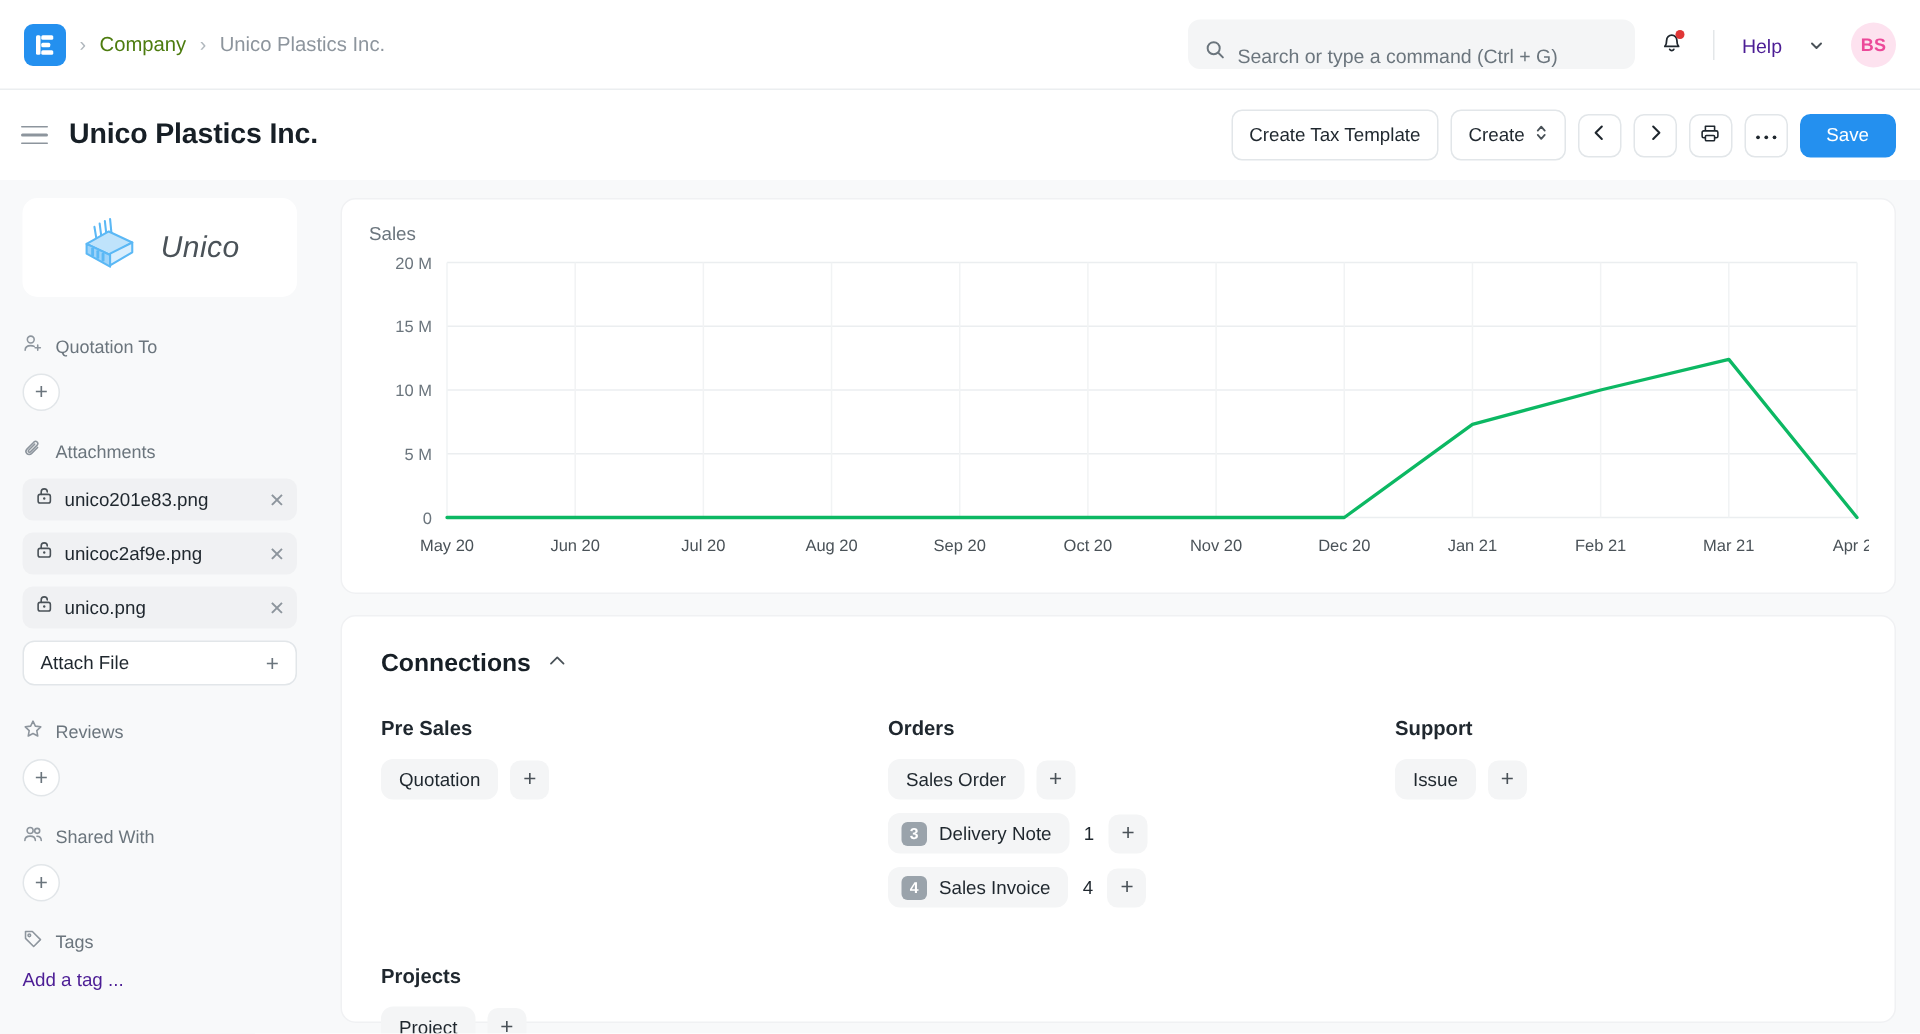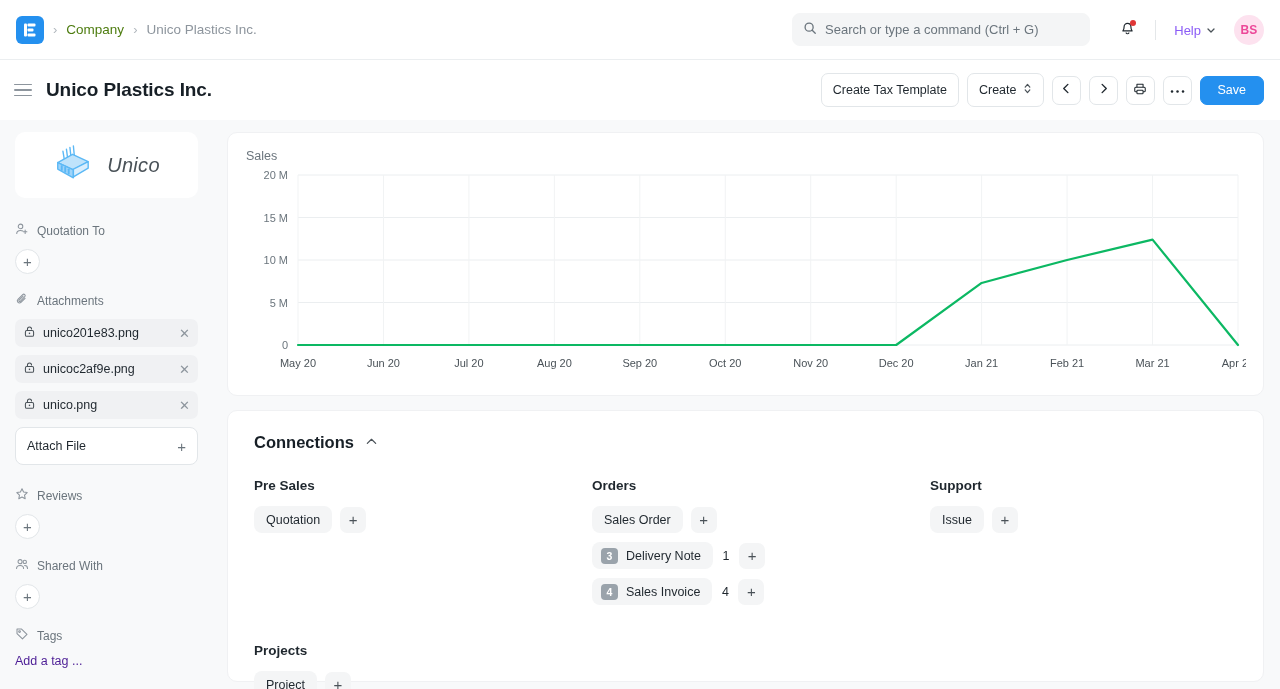--- a/index.html
+++ b/index.html
@@ -35,21 +35,21 @@
     text-decoration: none;
   }
   .crumb.muted { color: #8d959d; font-weight: 400; }
 
   .search-wrap {
     position: absolute; left: 792px; top: 13px;
     width: 298px; height: 33px;
     background: #f4f5f6;
     border: 1px solid #f4f5f6;
     border-radius: 8px;
-    display: flex; align-items: center;
+    display: flex; align-items: flex-end;
     padding: 0 10px;
   }
   .search-wrap svg { flex: 0 0 auto; margin-right: 8px; }
   .search-input {
     border: none; outline: none; background: transparent;
     font-family: "Liberation Sans", sans-serif;
     font-size: 13px; color: #1f272e; width: 100%;
   }
   .search-input::placeholder { color: #6b757d; }
 
@@ -62,22 +62,22 @@
     display: flex; align-items: center; justify-content: center;
     border-radius: 6px; background: none; border: none; cursor: pointer;
   }
   .bell-dot {
     position: absolute; top: 6px; right: 7px;
     width: 6px; height: 6px; border-radius: 50%;
     background: #e03636;
   }
   .nav-divider { width: 1px; height: 20px; background: #e4e7e9; margin: 0 12px; }
   .help-btn {
-    display: flex; align-items: center; gap: 5px;
-    font-size: 13px; color: #8b5cf6; background: none; border: none;
+    display: flex; align-items: center; gap: 18px;
+    font-size: 13px; color: #4c1d95; background: none; border: none;
     cursor: pointer; font-family: "Liberation Sans", sans-serif;
     padding: 4px 6px;
   }
   .avatar {
     width: 30px; height: 30px; border-radius: 50%;
     background: #fde2ef;
     color: #ec4899; font-size: 12px; font-weight: 600;
     display: flex; align-items: center; justify-content: center;
     margin-left: 12px; letter-spacing: .2px;
   }
@@ -147,24 +147,24 @@
     height: 28px; background: #f0f1f3; border-radius: 7px;
     display: flex; align-items: center; padding: 0 8px; gap: 7px;
     margin-bottom: 8px; overflow: hidden;
   }
   .attach-name {
     font-size: 12.5px; color: #1f272e; flex: 1 1 auto;
     white-space: nowrap; overflow: hidden;
   }
   .attach-close { color: #8d959d; font-size: 13px; cursor: pointer; flex: 0 0 auto; }
   .attach-file-btn {
-    height: 38px; width: 100%; background: #fff;
+    height: 16px; width: 100%; background: #fff;
     border: 1px solid #e2e6e9; border-radius: 8px;
     display: flex; align-items: center; justify-content: space-between;
-    padding: 0 11px; font-size: 12.5px; color: #1f272e; cursor: pointer;
+    padding: 14px 11px; font-size: 12.5px; color: #1f272e; cursor: pointer;
     margin-top: 3px; margin-bottom: 22px;
     font-family: "Liberation Sans", sans-serif;
   }
   .attach-file-btn .plus { color: #6b757d; font-size: 15px; }
   .tag-placeholder { font-size: 12.5px; color: #4c1d95; margin-top: 2px; }
 
   
   .main {
     flex: 1 1 auto; height: 569px; padding: 12px 16px 0 14px;
     overflow: hidden;

